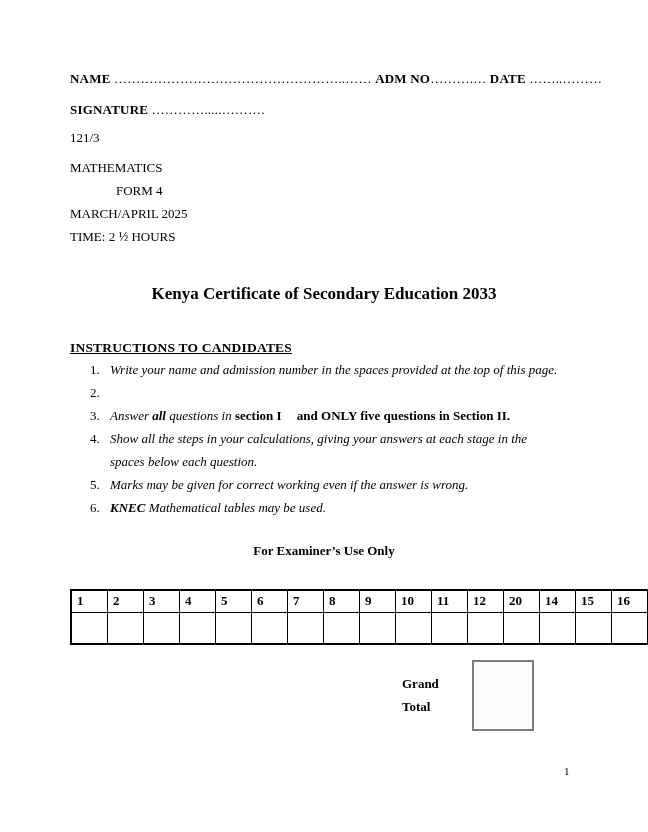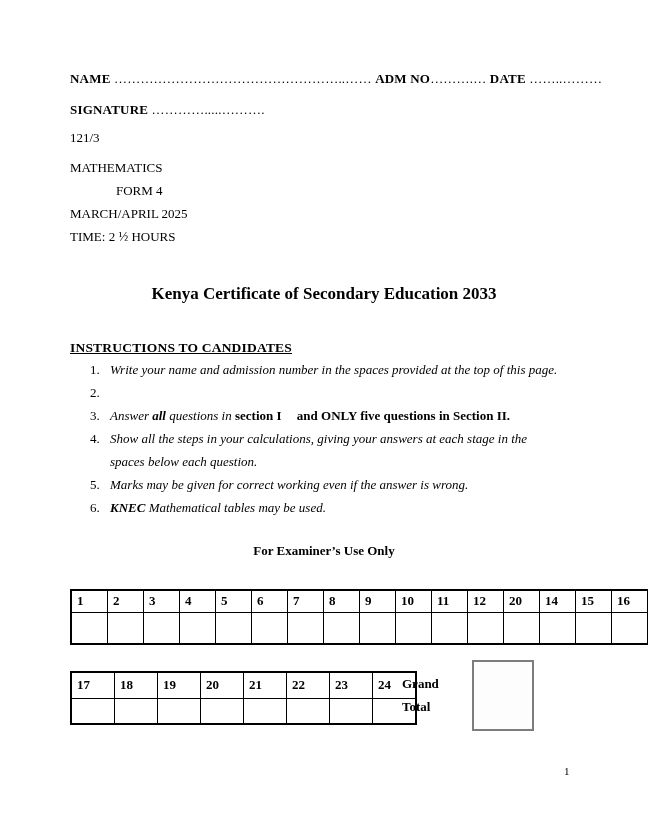--- a/index.html
+++ b/index.html
@@ -141,46 +141,20 @@
           <td></td>
           <td></td>
           <td></td>
           <td></td>
           <td></td>
           <td></td>
         </tr>
       </tbody>
     </table>
 
-  <table class="abs marks" id="table2" style="top:671px; left:70px;">
-      <thead>
-        <tr>
-          <th>17</th>
-          <th>18</th>
-          <th>19</th>
-          <th>20</th>
-          <th>21</th>
-          <th>22</th>
-          <th>23</th>
-          <th>24</th>
-        </tr>
-      </thead>
-      <tbody>
-        <tr>
-          <td></td>
-          <td></td>
-          <td></td>
-          <td></td>
-          <td></td>
-          <td></td>
-          <td></td>
-          <td></td>
-        </tr>
-      </tbody>
-    </table>
 
   <div class="abs grand-label" style="top:672px; left:402px;">
     <div>Grand</div>
     <div>Total</div>
   </div>
   <div class="abs grand-box" style="top:660px; left:472px;"></div>
 
   <div class="abs page-number" style="top:765px; left:564px;">1</div>
 
 </div>

